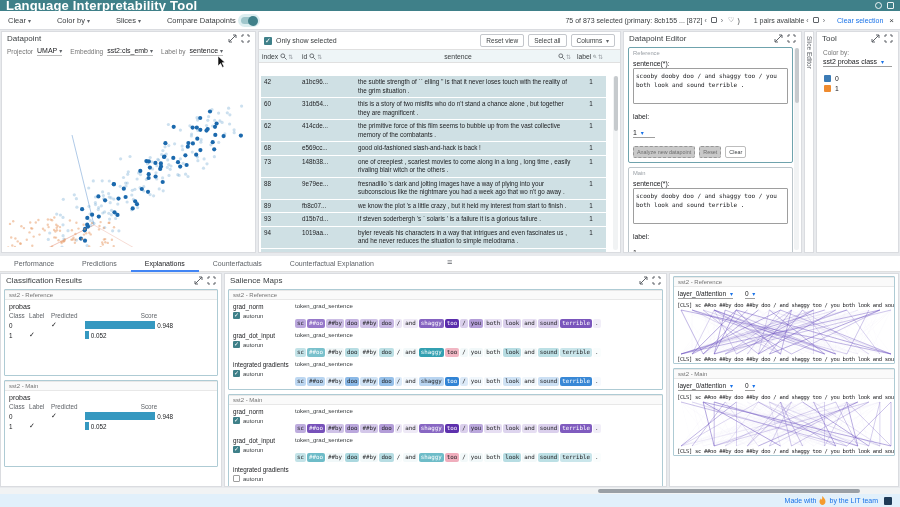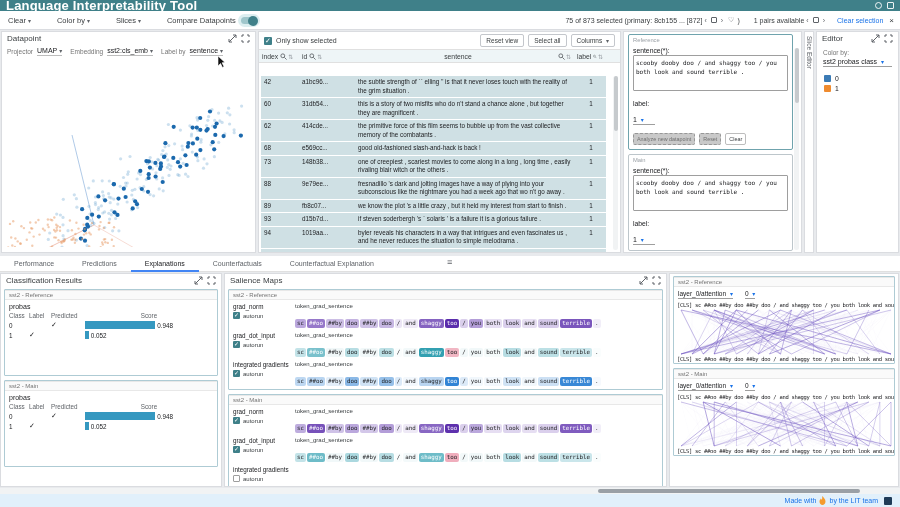--- a/index.html
+++ b/index.html
@@ -602,40 +602,50 @@
         <div>neither parker nor donovan is a typical romantic lead , but they bring a fresh , quirky charm to the formula .</div>
         <div style="text-align: center;">1</div>
       </div>
     </div>
   <div class="vscroll">
       <div class="thumb"></div>
     </div>
 </div>
 
 <div class="panel" id="dpeditor">
+  <div class="phead">
+    <span>Datapoint Editor</span>
+    <span class="spacer"></span>
+    <svg width="9" height="9" viewBox="0 0 9 9">
+        <path d="M1 8 L8 1 M1 5 L1 8 L4 8 M8 4 L8 1 L5 1" stroke="#5f6368" fill="none" stroke-width="1"></path>
+      </svg>
+    <svg width="9" height="9" viewBox="0 0 9 9">
+        <path d="M1 3 V1 H3 M6 1 H8 V3 M8 6 V8 H6 M3 8 H1 V6" stroke="#5f6368" fill="none" stroke-width="1"></path>
+      </svg>
+  </div>
   <div id="dp-sections">
       <div class="dp-box ref"><div class="dp-sec">Reference</div><div class="dp-field">sentence(*):</div><textarea class="dp-text" style="">scooby dooby doo / and shaggy too / you both look and sound terrible .</textarea><div class="dp-label">label:</div><div class="dp-select">1 <span class="caret blue">▾</span></div><div class="dp-btns">
           <span class="sbtn dis">Analyze new datapoint</span>
           <span class="sbtn dis">Reset</span>
           <span class="sbtn en">Clear</span>
         </div></div>
       <div class="dp-box"><div class="dp-sec">Main</div><div class="dp-field">sentence(*):</div><textarea class="dp-text" style="">scooby dooby doo / and shaggy too / you both look and sound terrible .</textarea><div class="dp-label">label:</div><div class="dp-select">1 <span class="caret blue">▾</span></div></div>
     </div>
   <div class="vscroll" style="top:16px">
       <div class="thumb"></div>
     </div>
 </div>
 
 <div id="slicestrip">
   <span>Slice Editor</span>
 </div>
 
 <div class="panel" id="colorpanel">
   <div class="phead">
-    <span>Editor</span>
+    <span>Tool</span>
     <span class="spacer"></span>
     <svg width="9" height="9" viewBox="0 0 9 9">
         <path d="M1 8 L8 1 M1 5 L1 8 L4 8 M8 4 L8 1 L5 1" stroke="#5f6368" fill="none" stroke-width="1"></path>
       </svg>
     <svg width="9" height="9" viewBox="0 0 9 9">
         <path d="M1 3 V1 H3 M6 1 H8 V3 M8 6 V8 H6 M3 8 H1 V6" stroke="#5f6368" fill="none" stroke-width="1"></path>
       </svg>
   </div>
   <div class="cby">Color by:</div>
   <div class="csel"><span>sst2 probas class</span> <span class="caret blue">▾</span></div>

